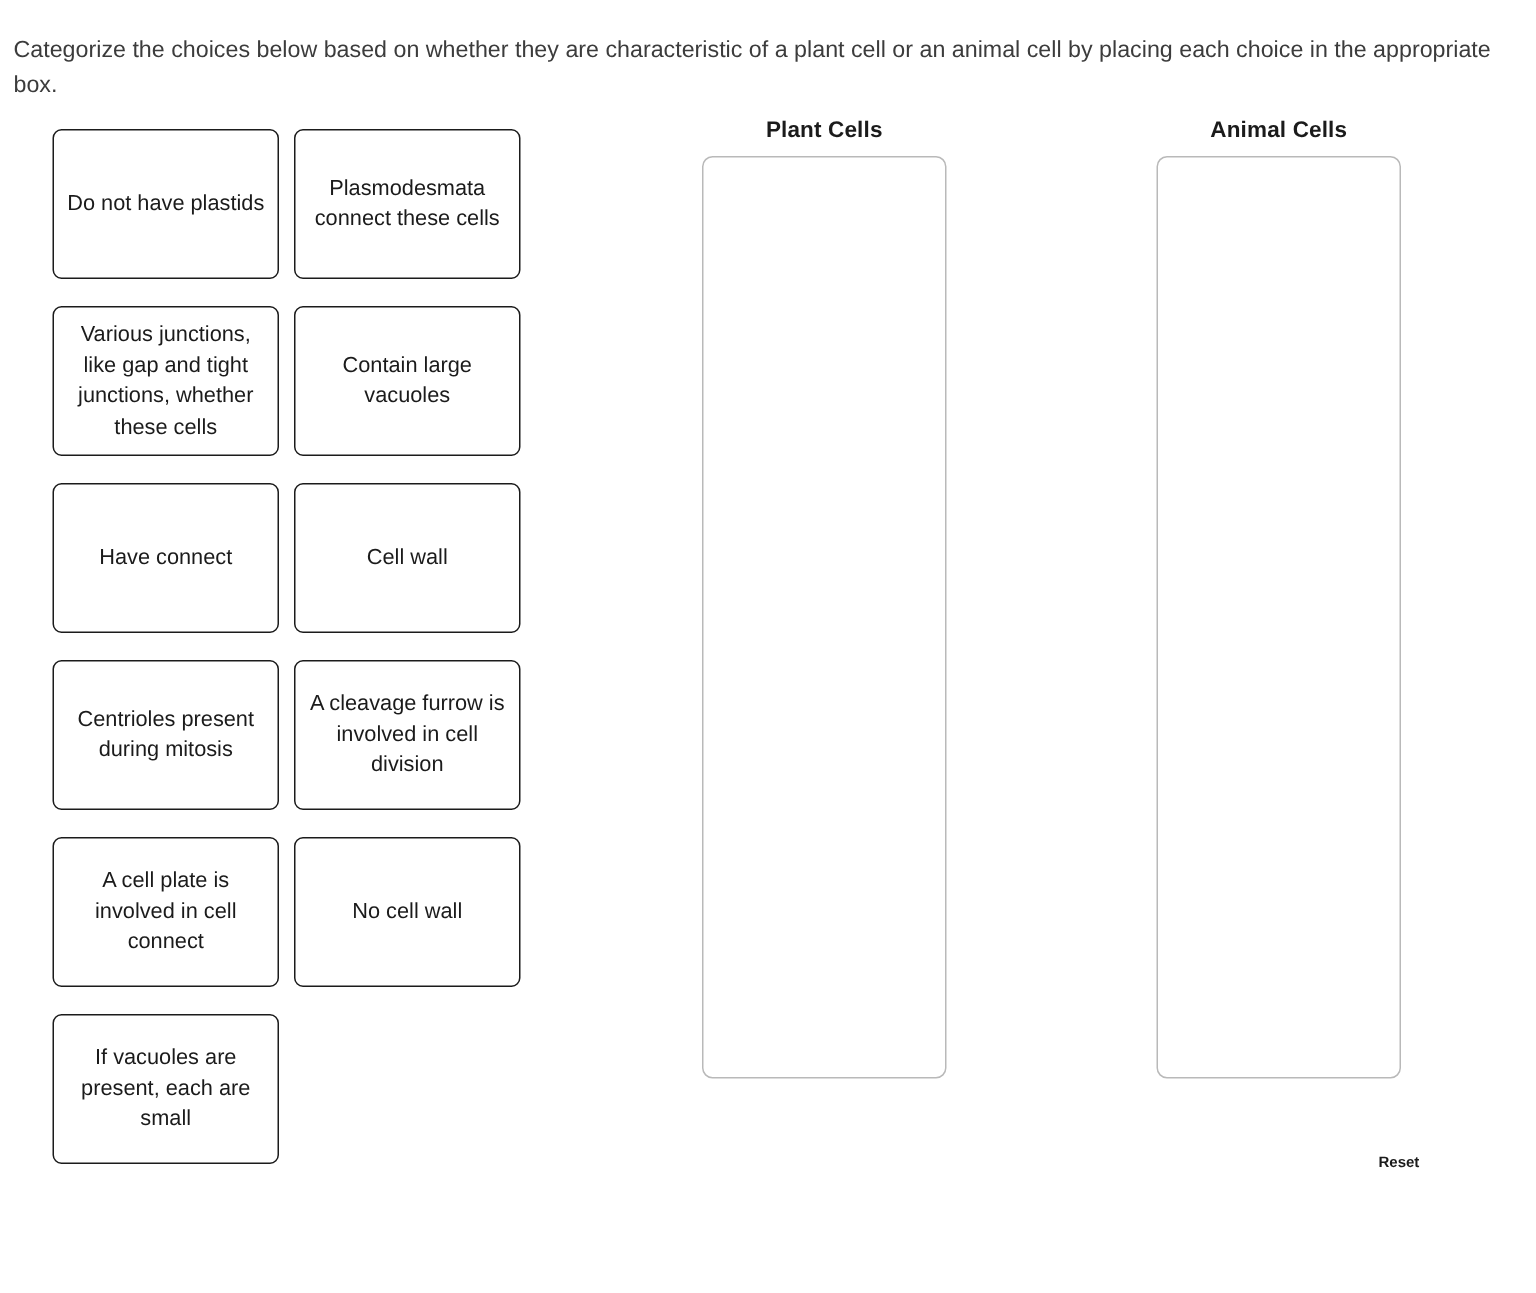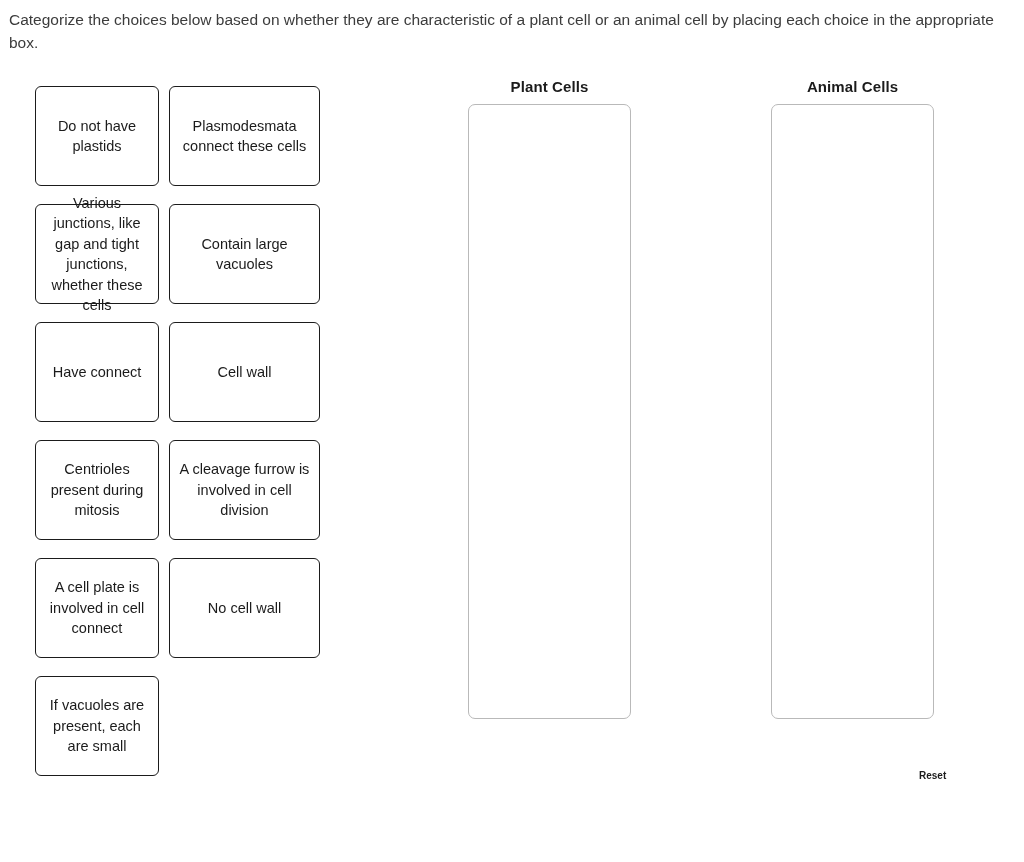--- a/index.html
+++ b/index.html
@@ -14,21 +14,21 @@
     position: relative;
     font-family: "Liberation Sans", sans-serif;
     color: #222222;
     overflow: hidden;
   }
 
   
   #instruction {
     position: absolute;
     left: 9px;
-    top: 8px;
+    top: 22px;
     width: 985px;
     font-size: 15.5px;
     line-height: 23px;
     color: #3c3c3c;
     font-weight: 400;
   }
 
   
   #choice-bank {
     position: absolute;
@@ -54,21 +54,21 @@
     text-align: center;
     font-size: 14.5px;
     line-height: 20.5px;
     color: #1b1b1b;
     padding: 4px 8px;
     cursor: move;
     user-select: none;
   }
   .col-left .choice-card,
   .choice-card.left {
-    width: 124px;
+    width: 151px;
     margin-right: 10px;
   }
   .choice-card.right {
     width: 151px;
   }
 
   
   .h-row-0 { height: 100px; }
   .h-row-1 { height: 100px; }
   .h-row-2 { height: 100px; }

